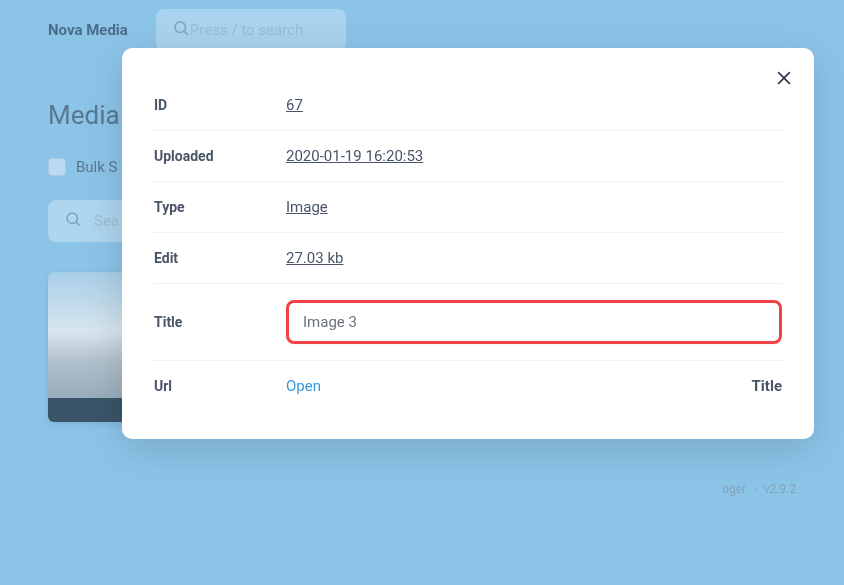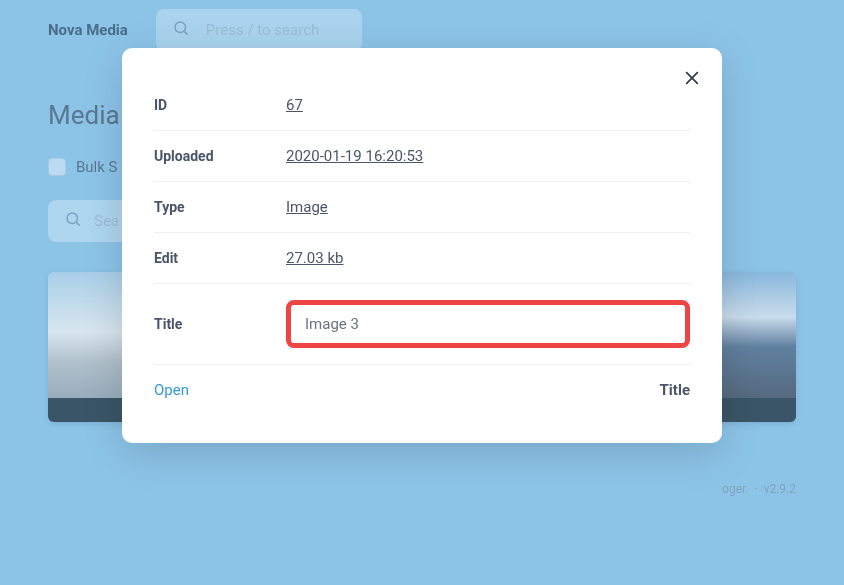--- a/index.html
+++ b/index.html
@@ -30,21 +30,21 @@
       gap: 28px;
     }
     .brand {
       color: #4a6d8a;
       font-weight: 700;
       font-size: 15px;
     }
     .search-wrap {
       display: flex;
       align-items: center;
-      gap: 16px;
+      gap: 0;
       background: rgba(255,255,255,0.25);
       padding: 10px 16px;
       border-radius: 8px;
       flex: 0 0 auto;
     }
     .search-icon-top svg {
       width: 18px;
       height: 18px;
       stroke: #7aa4c4;
       fill: none;
@@ -155,21 +155,21 @@
     
     .modal-overlay {
       position: absolute;
       top: 0; left: 0; right: 0; bottom: 0;
       z-index: 10;
     }
     .modal {
       position: absolute;
       top: 48px;
       left: 122px;
-      width: 600px;
+      width: 692px;
       background: #fff;
       border-radius: 10px;
       box-shadow: 0 10px 40px rgba(0,0,0,0.15);
       padding: 24px 32px 28px 32px;
     }
     .close-btn {
       position: absolute;
       top: 20px;
       right: 20px;
       cursor: pointer;
@@ -200,21 +200,21 @@
       flex-shrink: 0;
     }
     .field-value {
       color: #4a5568;
       font-size: 15px;
       flex: 1;
       text-decoration: underline;
     }
     .title-input {
       flex: 1;
-      border: 5px solid #ef4444;
+      border: 3px solid #ef4444;
       border-radius: 8px;
       padding: 10px 14px;
       font-size: 15px;
       color: #6b7280;
       outline: none;
       box-shadow: 0 1px 2px rgba(0,0,0,0.04);
     }
     .url-row {
       display: flex;
       align-items: center;
@@ -342,20 +342,21 @@
         <div class="field-label">Edit</div>
         <div class="field-value">27.03 kb</div>
       </div>
 
       <div class="field-row">
         <div class="field-label">Title</div>
         <input class="title-input" value="Image 3" style="">
       </div>
 
       <div class="field-row" style="border-bottom:none;">
+        <div class="field-label">Url</div>
         <div class="url-row" style="flex:1;">
           <span class="url-open">Open</span>
           <span class="url-copy">Title</span>
         </div>
       </div>
     </div>
 
   </div>
 </div>
 

